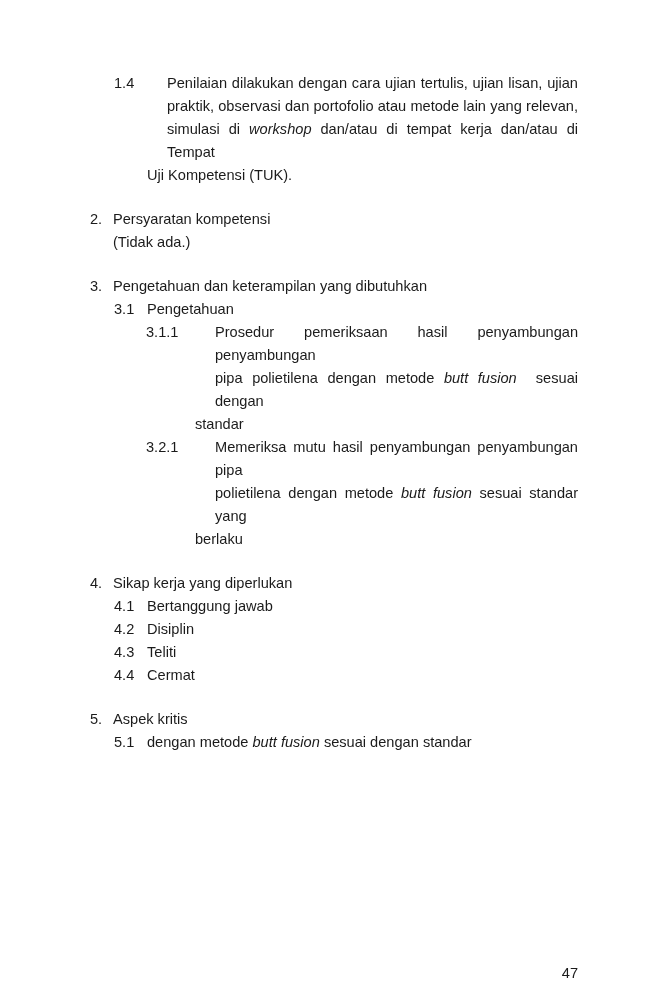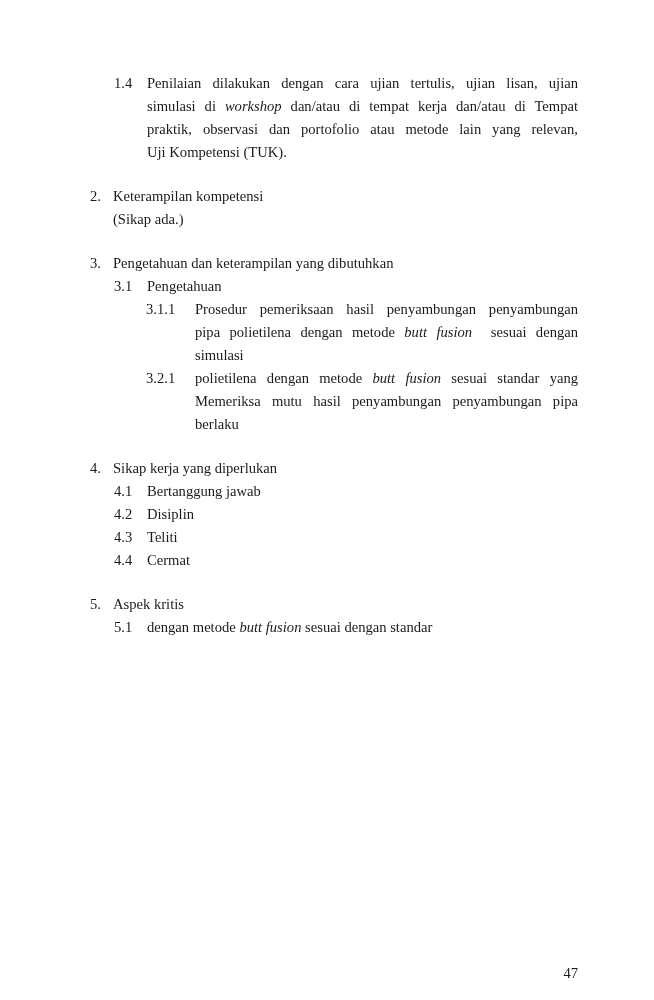--- a/index.html
+++ b/index.html
@@ -1,21 +1,21 @@
 <!DOCTYPE html>
 <html><head>
 <meta charset="utf-8">
 <style>
   html, body { margin: 0; padding: 0; background: #ffffff; }
   .page {
     position: relative;
     width: 654px;
     height: 1000px;
     background: #ffffff;
-    font-family: Liberation Serif, serif;
+    font-family: Liberation Sans, sans-serif;
     font-size: 14.6px;
     line-height: 23px;
     color: #1b1b1b;
     overflow: hidden;
   }
   .content {
     position: absolute;
     left: 90px;
     top: 72px;
     width: 488px;
@@ -23,80 +23,80 @@
   .sec { margin-top: 21px; }
   .item { display: flex; }
   .item .num { flex: none; }
   .l1 .num { width: 23px; }
   .l2 { margin-left: 24px; }
   .l2 .num { width: 33px; }
   .l3 { margin-left: 56px; justify-content: space-between; }
   .l3 .num { width: 49px; }
   .txt { flex: 1 1 auto; min-width: 0; }
   .indent1 { margin-left: 23px; }
-  .jl { text-align: justify; text-align-last: justify; }
+  .jl { text-align: justify; text-align-last: justify; margin-left: 20px; }
   .ll { text-align: left; text-align-last: left; }
   .it { font-style: italic; }
   .pageno {
     position: absolute;
     top: 962px;
     right: 76px;
     text-align: right;
   }
 </style>
 </head>
 <body>
 
 <div class="page">
   <div class="content">
 
     <div class="item l2">
       <div class="num">1.4</div>
       <div class="txt">
         <div class="jl"><span>Penilaian dilakukan dengan cara ujian tertulis, ujian lisan, ujian</span></div>
+        <div class="jl"><span>praktik, observasi dan portofolio atau metode lain yang relevan,</span></div>
         <div class="jl"><span>simulasi di </span><span class="it">workshop</span><span> dan/atau di tempat kerja dan/atau di Tempat</span></div>
-        <div class="jl"><span>praktik, observasi dan portofolio atau metode lain yang relevan,</span></div>
         <div class="ll"><span>Uji Kompetensi (TUK).</span></div>
       </div>
     </div>
 
     <div class="sec">
       <div class="item l1">
         <div class="num">2.</div>
-        <div class="txt ll"><span>Keterampilan kompetensi</span></div>
+        <div class="txt ll"><span>Persyaratan kompetensi</span></div>
       </div>
-      <div class="indent1 ll"><span>(Sikap ada.)</span></div>
+      <div class="indent1 ll"><span>(Tidak ada.)</span></div>
     </div>
 
     <div class="sec">
       <div class="item l1">
         <div class="num">3.</div>
         <div class="txt ll"><span>Pengetahuan dan keterampilan yang dibutuhkan</span></div>
       </div>
 
       <div class="item l2">
         <div class="num">3.1</div>
         <div class="txt ll"><span>Pengetahuan</span></div>
       </div>
 
       <div class="item l3">
         <div class="num">3.1.1</div>
         <div class="txt">
           <div class="jl"><span>Prosedur pemeriksaan hasil penyambungan penyambungan</span></div>
           <div class="jl"><span>pipa polietilena dengan metode </span><span class="it">butt fusion</span><span>&nbsp; sesuai dengan</span></div>
-          <div class="ll"><span>simulasi</span></div>
+          <div class="ll"><span>standar</span></div>
         </div>
       </div>
 
 
       <div class="item l3">
         <div class="num">3.2.1</div>
         <div class="txt">
+          <div class="jl"><span>Memeriksa mutu hasil penyambungan penyambungan pipa</span></div>
           <div class="jl"><span>polietilena dengan metode </span><span class="it">butt fusion</span><span> sesuai standar yang</span></div>
-          <div class="jl"><span>Memeriksa mutu hasil penyambungan penyambungan pipa</span></div>
           <div class="ll"><span>berlaku</span></div>
         </div>
       </div>
 
     </div>
 
     <div class="sec">
       <div class="item l1">
         <div class="num">4.</div>
         <div class="txt ll"><span>Sikap kerja yang diperlukan</span></div>

